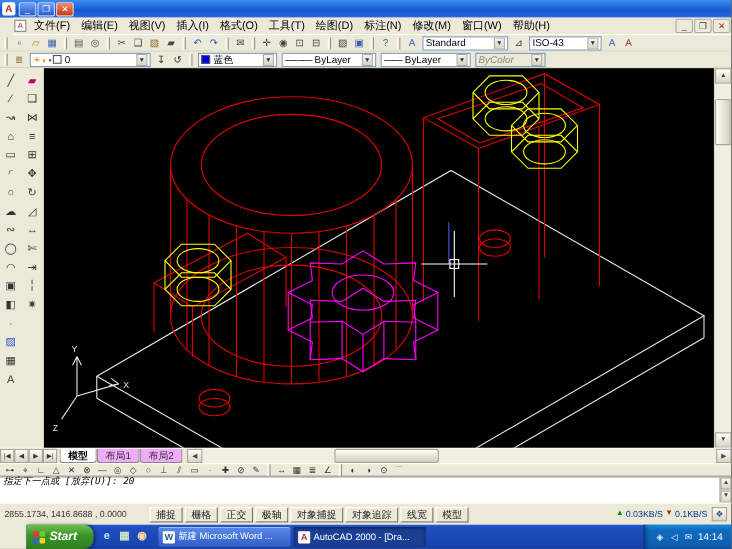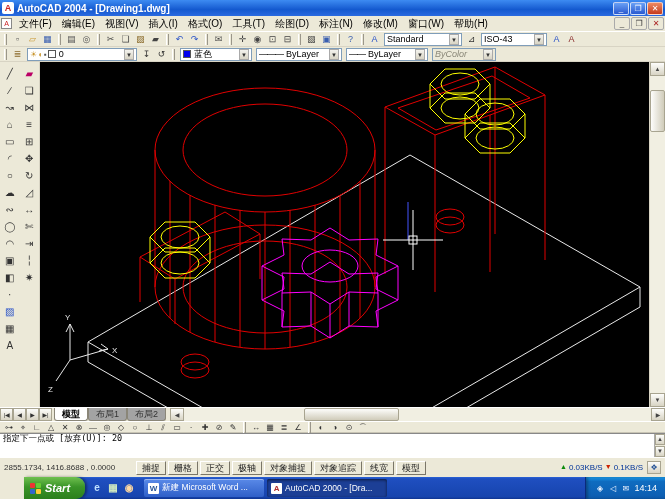--- a/index.html
+++ b/index.html
@@ -11,21 +11,21 @@
     display:flex;align-items:center;padding:0 2px;gap:3px;flex:none;}
   .app-icon{width:12px;height:12px;background:#fff;color:#c22;font-weight:bold;font-size:9px;
     line-height:12px;text-align:center;border-radius:2px;flex:none;}
   .title{color:#fff;font-size:10px;font-weight:bold;flex:1;white-space:nowrap;overflow:hidden;}
   .winbtns{display:flex;gap:1px;}
   .win-btn{width:16px;height:13px;border-radius:2px;background:linear-gradient(#69a0f5,#2a5ad0);
     border:1px solid rgba(255,255,255,.7);color:#fff;font-size:8px;line-height:11px;text-align:center;}
   .win-btn.close{background:linear-gradient(#ef8a62,#c43a1d);}
   
   .menubar{height:16px;background:#ece9d8;display:flex;align-items:center;font-size:10px;
-    border-bottom:1px solid #fff;flex:none;padding:0 1px;}
+    border-bottom:1px solid #fff;flex:none;padding:0 1px;margin-left:12px;}
   .doc-icon{width:11px;height:11px;background:#fff;border:1px solid #888;color:#c22;font-size:7px;
     line-height:9px;text-align:center;margin-right:2px;}
   .menus{display:flex;height:100%;align-items:center;flex:1;}
   .mi{padding:0 5px;line-height:16px;color:#000;white-space:nowrap;}
   .mwin{display:flex;gap:1px;margin-left:auto;}
   .mwin .win-btn{background:#ece9d8;border:1px solid #aaa;color:#333;}
   .mwin .win-btn.close{background:#ece9d8;color:#a22;}
   
   .tbrow{background:#ece9d8;display:flex;align-items:center;border-bottom:1px solid #d8d4c4;
     flex:none;padding:0 1px;}
@@ -58,36 +58,36 @@
   .v-thumb{height:42px;margin-top:14px;background:linear-gradient(90deg,#fdfdfb,#d0ccba);
     border:1px solid #a8a490;border-radius:2px;}
   .vscroll .spacer{flex:1;}
   
   .tabsrow{height:14px;display:flex;align-items:stretch;background:#ece9d8;border-top:1px solid #fff;
     font-size:9px;flex:none;}
   .tabnav{display:flex;}
   .tnav{width:13px;text-align:center;font-size:6px;line-height:13px;background:linear-gradient(#fdfdfb,#d8d4c4);
     border:1px solid #a8a490;color:#333;}
   .tabs{display:flex;margin-left:2px;}
-  .tab{padding:0 7px;line-height:13px;background:#a3a3a3;border:1px solid #8a8678;border-top:none;
+  .tab{padding:0 7px;line-height:13px;background:#f0abfc;border:1px solid #8a8678;border-top:none;
     border-radius:0 0 3px 3px;color:#333;white-space:nowrap;}
   .tab.active{background:#fff;font-weight:bold;color:#000;}
   .hscroll{flex:1;display:flex;align-items:stretch;background:#f1efe2;margin-left:4px;}
   .hscroll .sc-btn{height:auto;width:14px;line-height:12px;}
   .h-thumb{width:95px;margin-left:120px;background:linear-gradient(#fdfdfb,#d0ccba);
     border:1px solid #a8a490;border-radius:2px;}
   .hscroll .spacer{flex:1;}
   
   .row3{height:12px;background:#ece9d8;display:flex;align-items:center;border-top:1px solid #fff;
     border-bottom:1px solid #c8c4b4;flex:none;padding:0 2px;}
   .r3{width:14px;height:11px;font-size:8px;line-height:11px;text-align:center;color:#333;flex:none;}
   
   .cmd{height:24px;background:#fff;border-top:1px solid #888;display:flex;flex:none;}
   .cmdlines{flex:1;font-family:"DejaVu Sans Mono","Liberation Mono",monospace;font-size:8.5px;
-    line-height:8px;padding:0 0 0 3px;color:#000;}
+    line-height:8px;padding:0 0 0 3px;color:#000;font-style:italic;}
   .cmdscroll{width:11px;background:#ece9d8;border-left:1px solid #aaa;display:flex;
     flex-direction:column;justify-content:space-between;}
   .cmdscroll .sc-btn{height:11px;line-height:9px;}
   
   .statusbar{height:20px;background:#ece9d8;display:flex;align-items:center;font-size:9px;
     padding:0 4px;gap:4px;border-top:1px solid #fff;flex:none;}
   .coords{width:128px;color:#333;font-size:8px;white-space:nowrap;overflow:hidden;flex:none;}
   .sbtns{display:flex;gap:2px;}
   .sbtn{border:1px solid;border-color:#fff #7a7668 #7a7668 #fff;padding:0 5px;height:14px;
     line-height:13px;background:#ece9d8;color:#222;white-space:nowrap;}
@@ -118,21 +118,20 @@
     color:#fff;font-size:9px;box-shadow:inset 2px 0 3px rgba(0,0,0,.3);flex:none;}
   .trico{font-size:8px;color:#eaf2ff;width:11px;text-align:center;}
 </style>
 </head>
 <body>
 
 <div class="screen">
 
   <div class="titlebar">
     <span class="app-icon">A</span>
-    <span class="title">AutoCAD 2004 - [Drawing1.dwg]</span>
     <span class="winbtns">
       <span class="win-btn">_</span>
       <span class="win-btn">❐</span>
       <span class="win-btn close">✕</span>
     </span>
   </div>
 
   <div class="menubar">
     <span class="doc-icon">A</span>
     <div class="menus">

